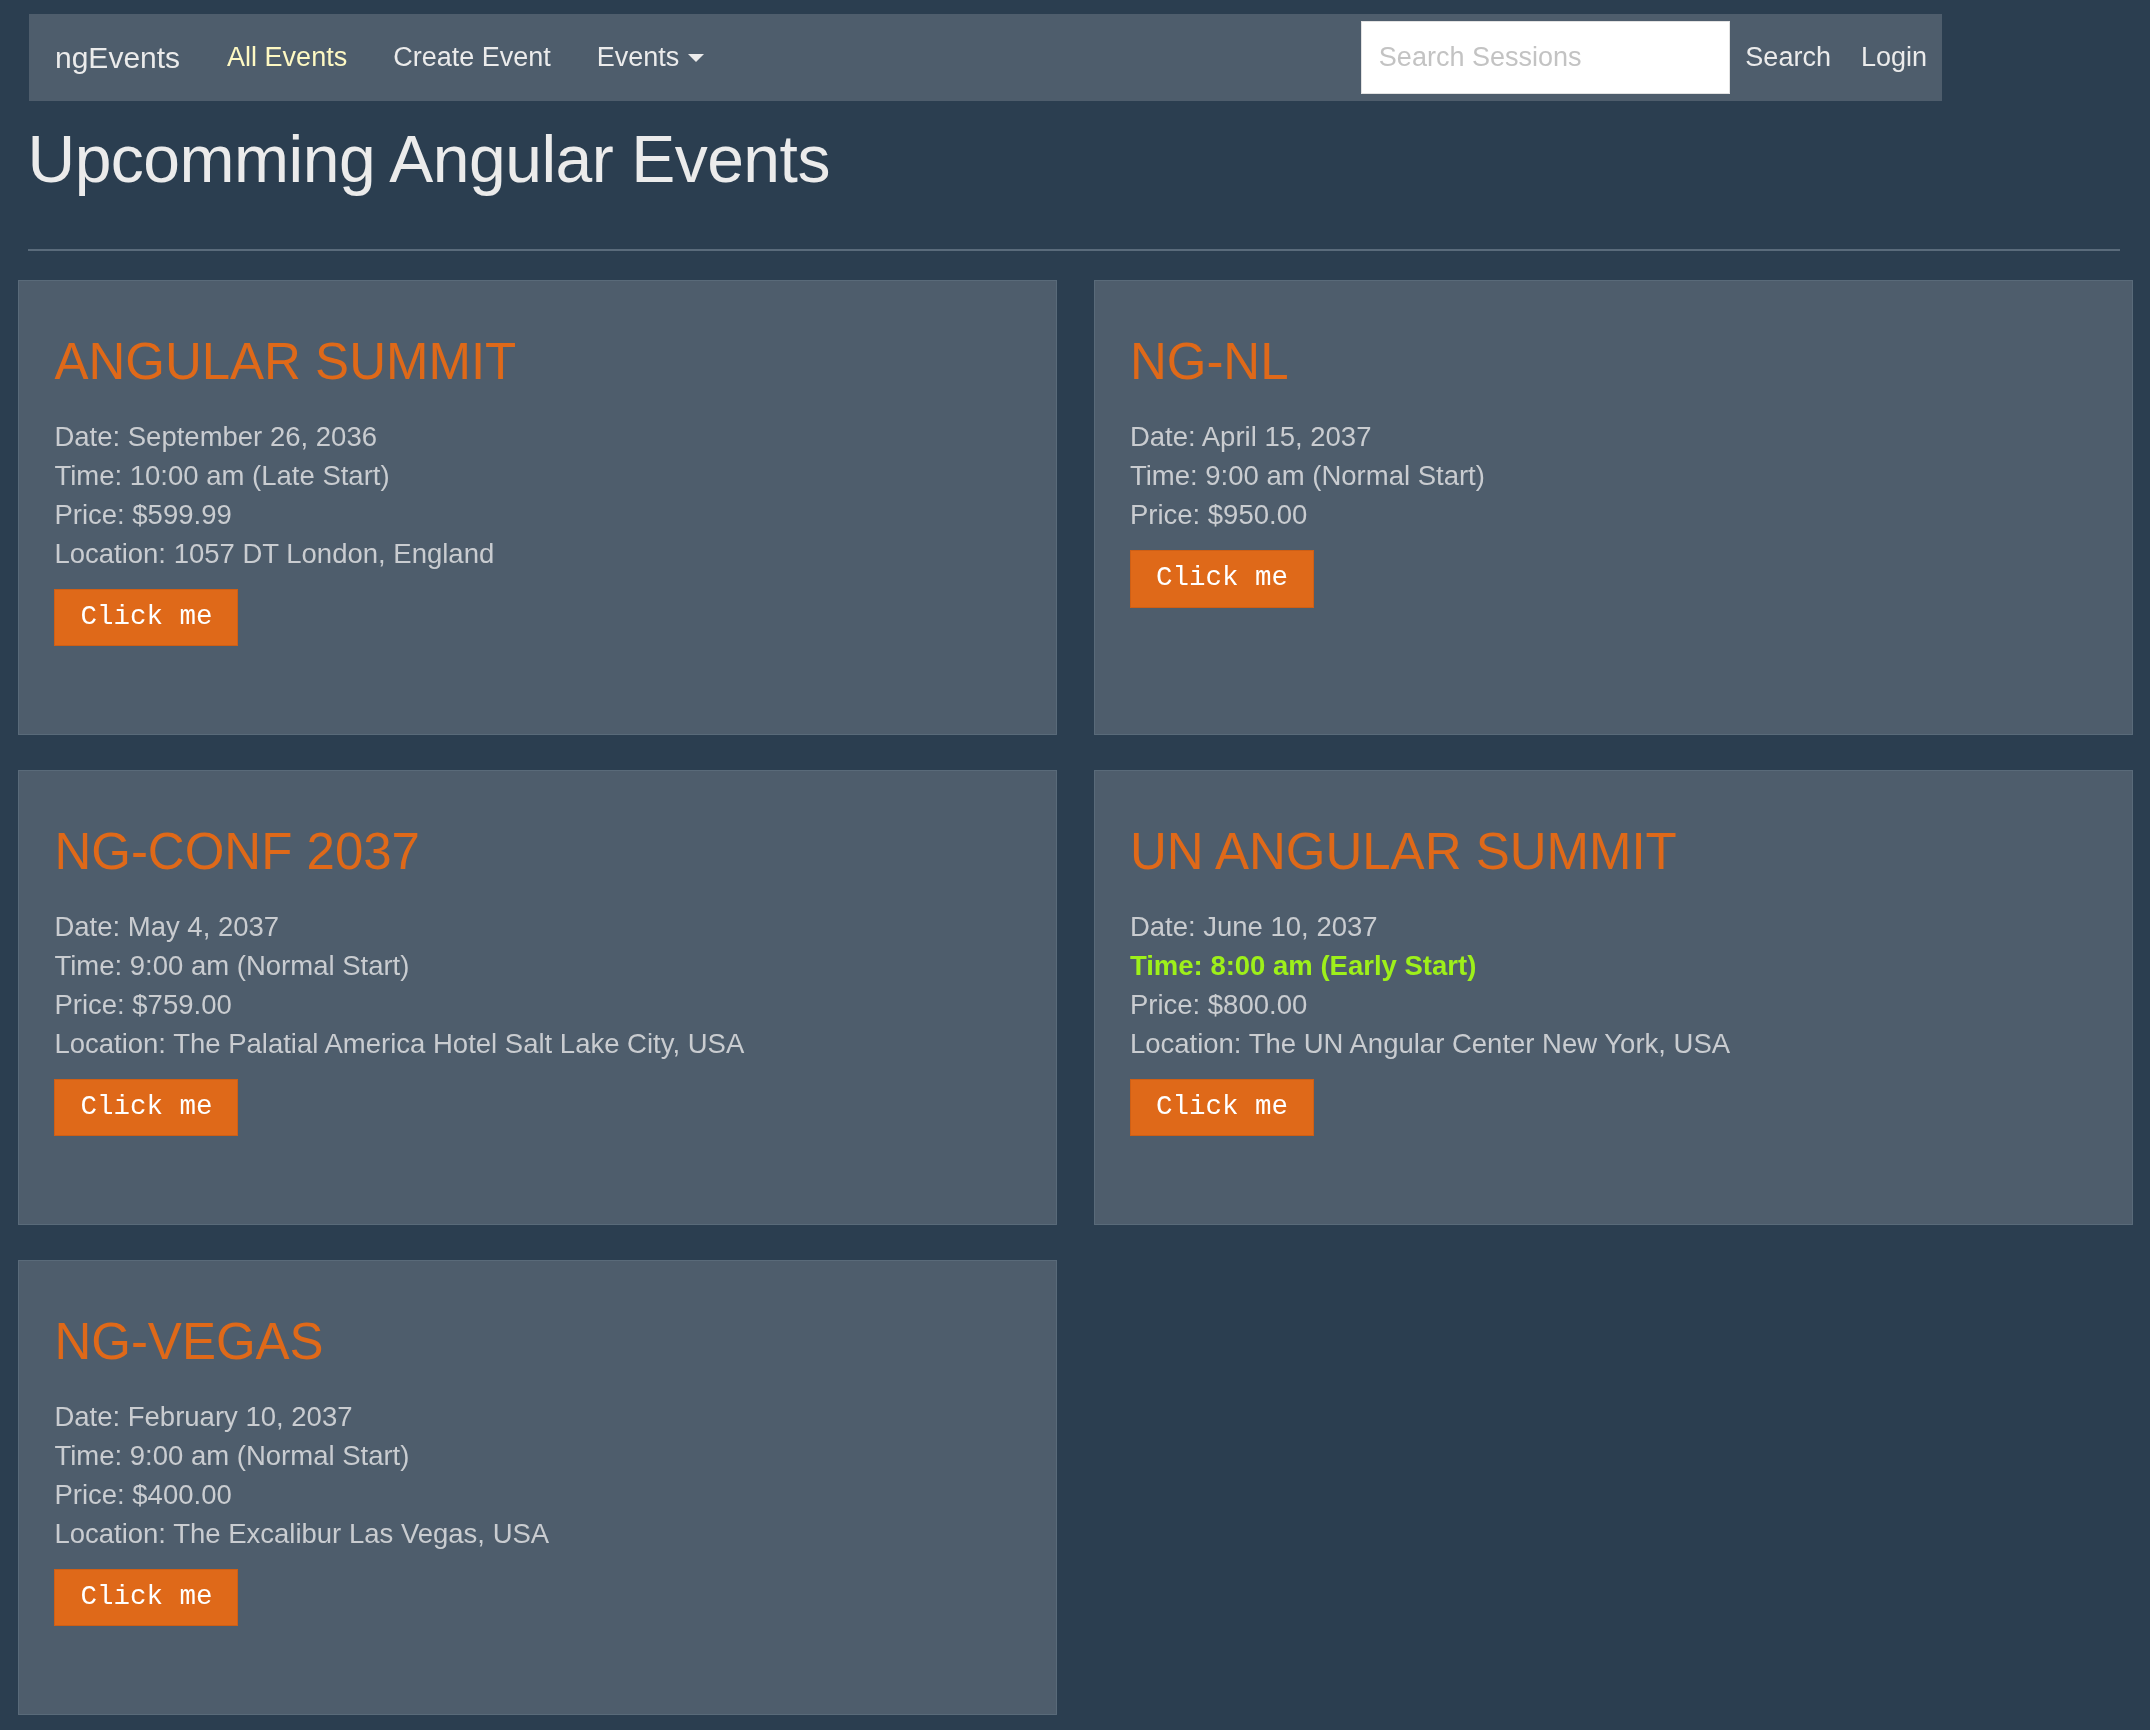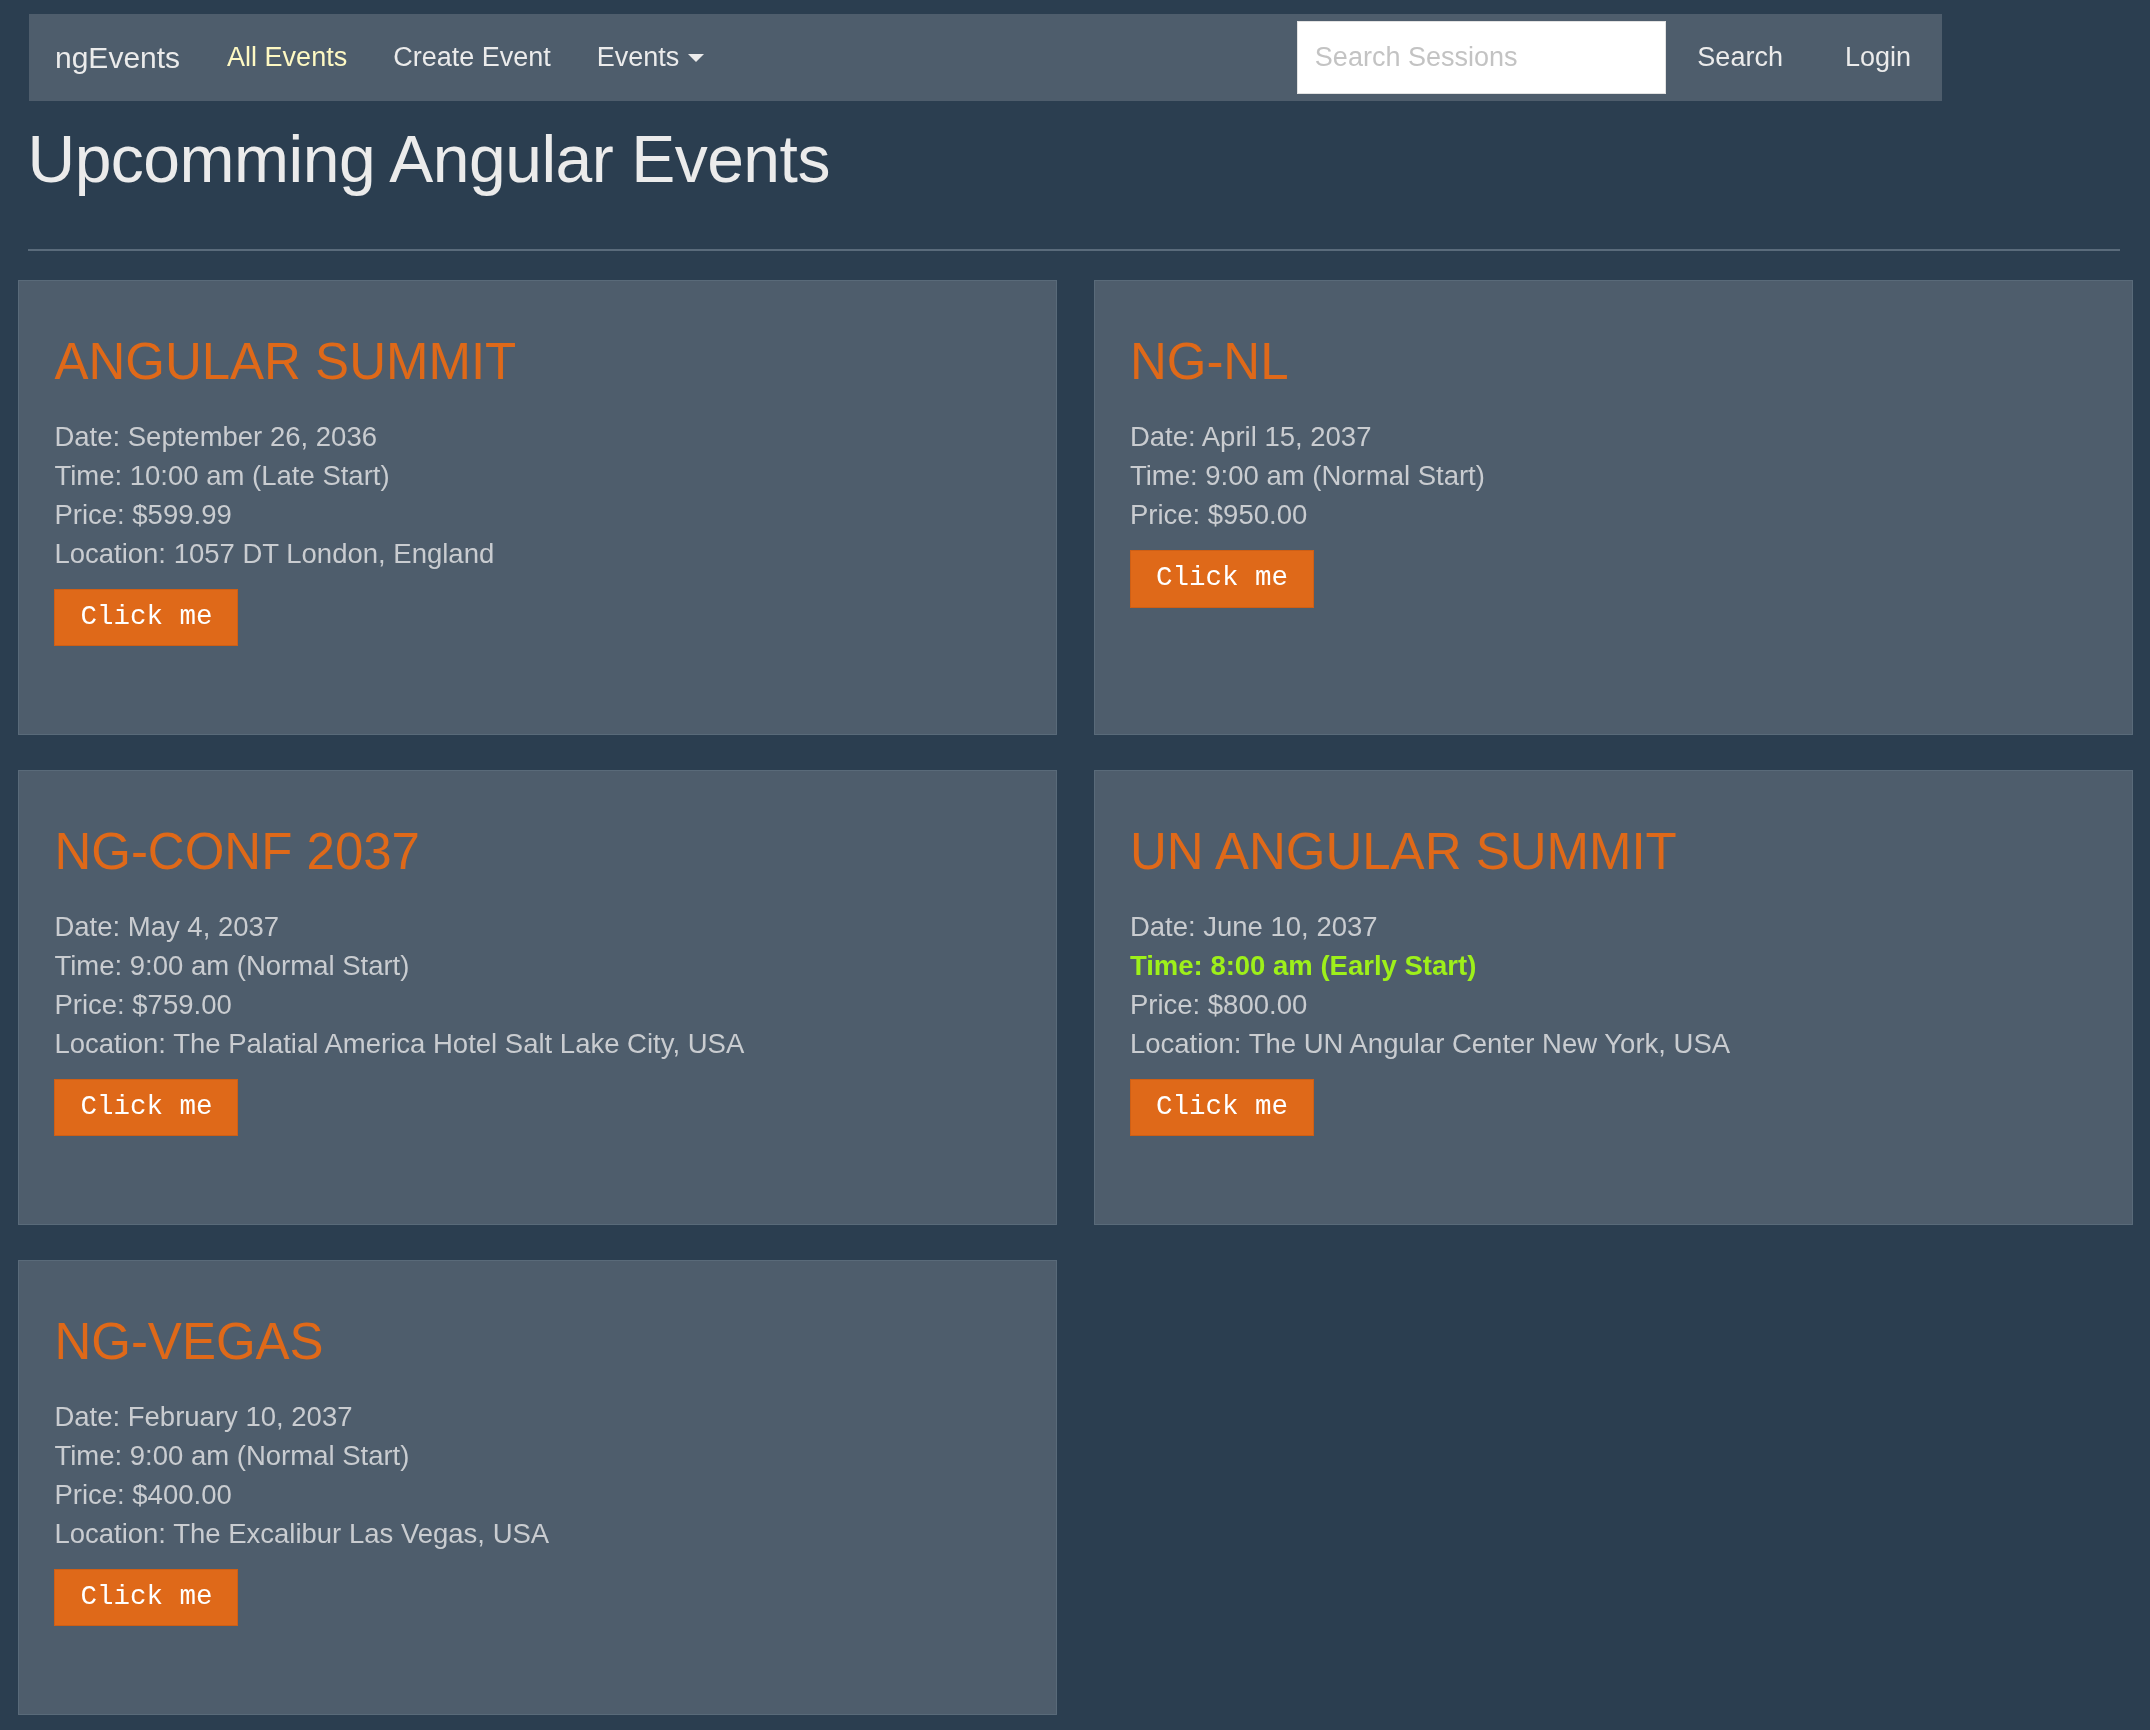--- a/index.html
+++ b/index.html
@@ -78,21 +78,21 @@
     font-family: "Liberation Sans", sans-serif;
     color: #2b3e50;
     padding: 0 16.5px;
     outline: none;
   }
   .search-input::placeholder { color: #c3c3c3; }
   .btn-nav {
     color: #ebebeb;
     font-size: 27px;
     line-height: 87px;
-    padding: 0 31px;
+    padding: 0 15px;
     text-decoration: none;
     white-space: nowrap;
     background: transparent;
     border: none;
     font-family: "Liberation Sans", sans-serif;
     cursor: pointer;
   }
 
   
   .page-title {

